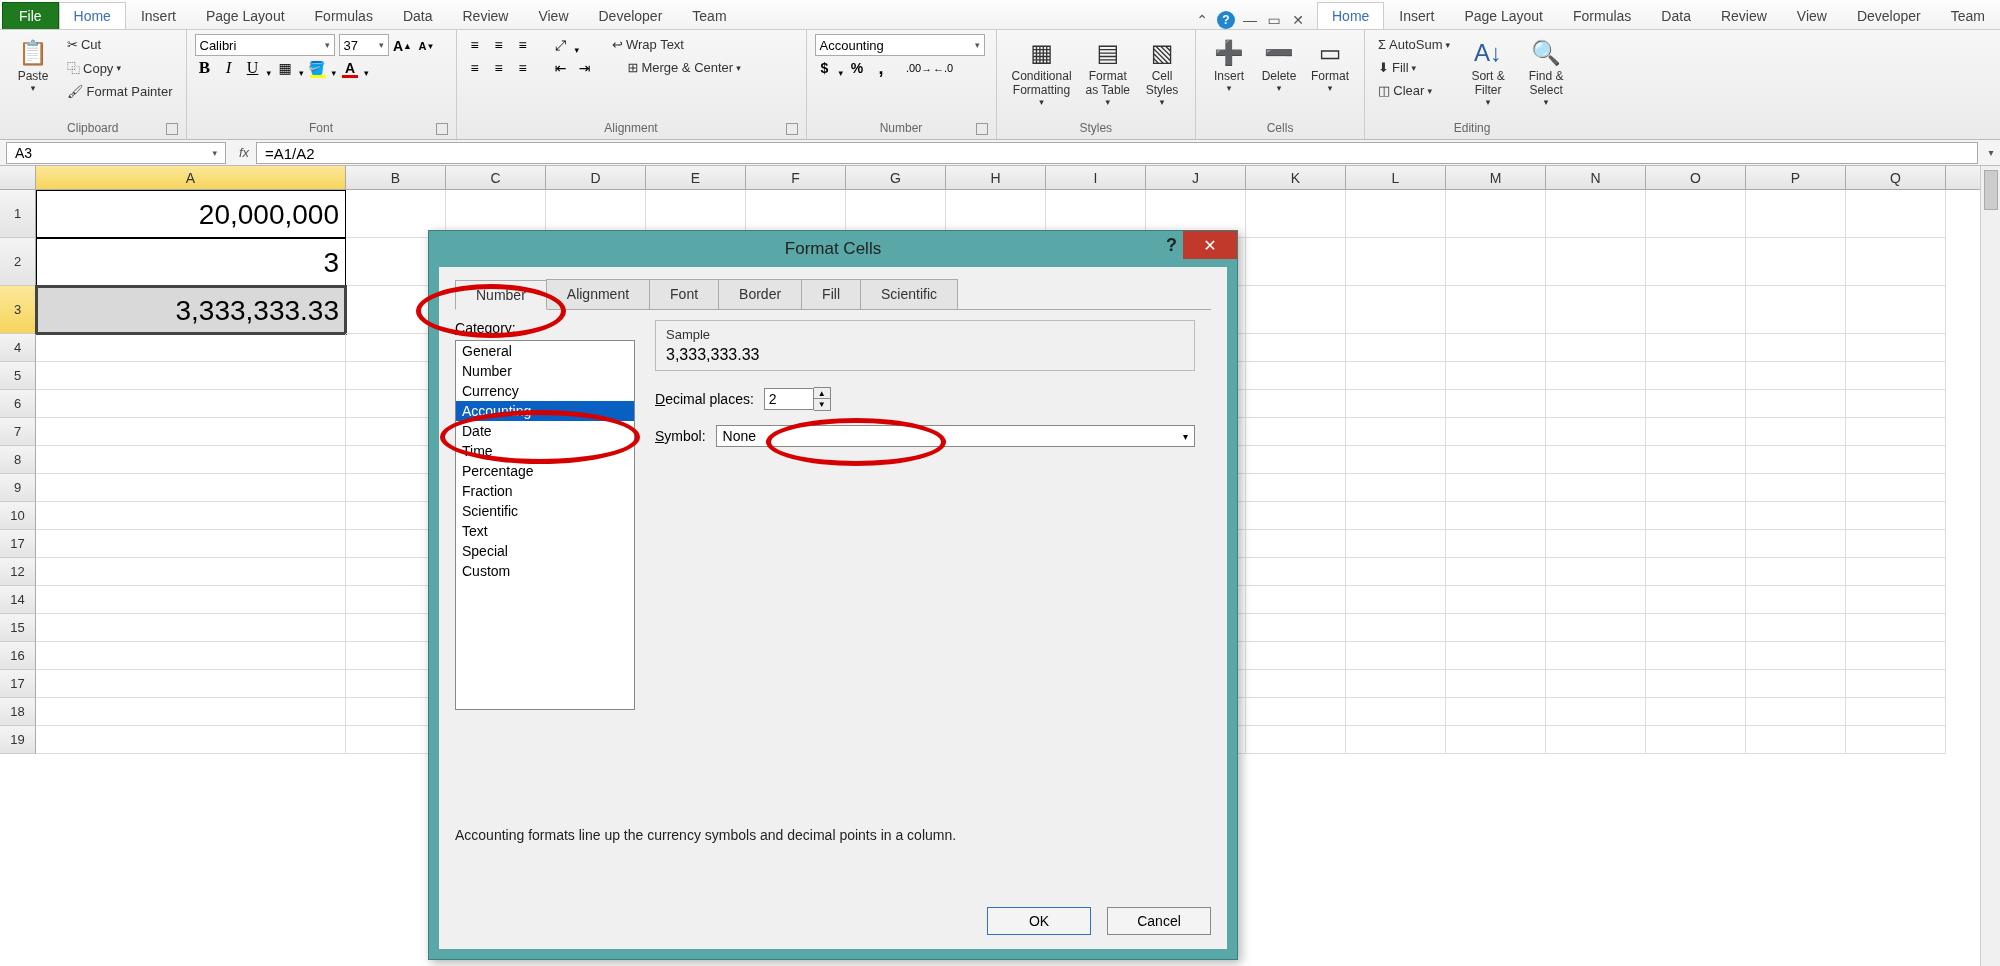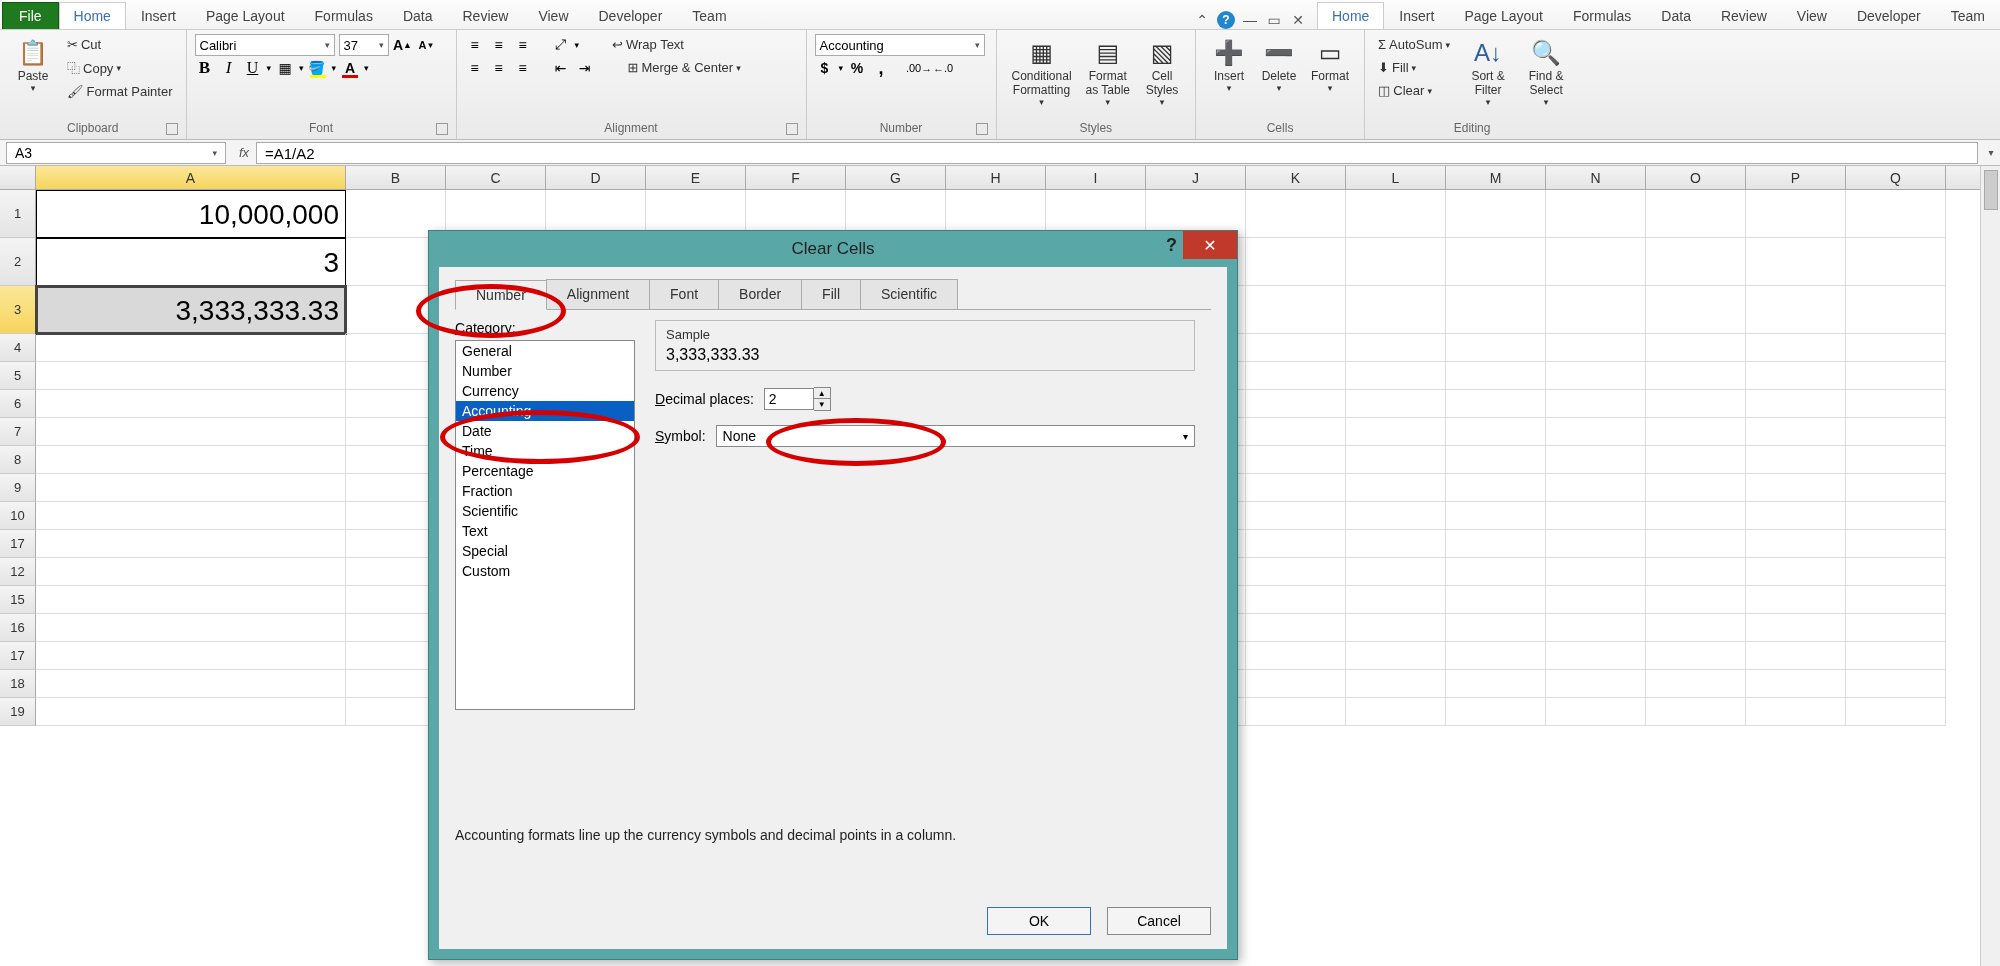--- a/index.html
+++ b/index.html
@@ -13,21 +13,21 @@
 .win-controls { margin-left: auto; display: flex; gap: 6px; padding-right: 10px; align-items: center; }
 .win-ctrl { width: 18px; height: 18px; font-size: 14px; color: #555; display:flex; align-items:center; justify-content:center; cursor:pointer; }
 .help-icon { width:18px; height:18px; border-radius:50%; background:#2185d0; color:#fff; font-size:12px; font-weight:bold; display:flex;align-items:center;justify-content:center;}
 
 
 .ribbon { height: 110px; background: linear-gradient(#f7f7f7,#eaeaea); border-bottom: 1px solid #bbb; display: flex; }
 .ribbon-group { border-right: 1px solid #ccc; padding: 4px 8px 2px 8px; display: flex; flex-direction: column; justify-content: space-between; }
 .ribbon-group-label { text-align: center; font-size: 12px; color: #666; padding: 2px 0; position: relative; }
 .dlg-launcher { position: absolute; right: 0; bottom: 2px; width: 12px; height: 12px; border: 1px solid #999; cursor:pointer; }
 .ribbon-rows { display: flex; flex-direction: column; gap: 2px; }
-.ribbon-row { display: flex; align-items: center; gap: 4px; }
+.ribbon-row { display: flex; align-items: flex-end; gap: 4px; }
 .rb-btn { padding: 2px 4px; font-size: 13px; color: #333; display: inline-flex; align-items: center; gap: 3px; cursor:pointer; border:1px solid transparent; }
 .big-btn { display:flex; flex-direction:column; align-items:center; font-size:12px; color:#333; padding:2px 6px; cursor:pointer; border:1px solid transparent; min-width:50px;}
 .big-icon { width:32px; height:32px; display:flex; align-items:center; justify-content:center; font-size:24px;}
 .font-combo { border:1px solid #aaa; background:#fff; padding:1px 4px; font-size:13px; height:22px; display:flex; align-items:center; justify-content:space-between; cursor:pointer;}
 .font-combo .arr { font-size:9px; color:#555; margin-left:4px;}
 .icon-box { width:20px; height:20px; display:inline-flex; align-items:center; justify-content:center; font-size:14px; cursor:pointer;}
 
 
 .formula-bar { height: 26px; border-bottom: 1px solid #bbb; display:flex; align-items:center; background:#f4f4f4;}
 .name-box { width: 220px; border:1px solid #aaa; background:#fff; margin:2px 6px; padding:2px 8px; font-size:14px; display:flex; align-items:center; justify-content:space-between;}
@@ -341,21 +341,21 @@
       <div class="col-h" style="width: 100px;">L</div>
       <div class="col-h" style="width: 100px;">M</div>
       <div class="col-h" style="width: 100px;">N</div>
       <div class="col-h" style="width: 100px;">O</div>
       <div class="col-h" style="width: 100px;">P</div>
       <div class="col-h" style="width: 100px;">Q</div>
     </div>
   <div class="rows" id="rows">
       <div class="row data-row">
         <div class="row-h">1</div>
-        <div class="cell boxed" style="width: 310px;">10,000,000</div>
+        <div class="cell boxed" style="width: 310px;">20,000,000</div>
         <div class="cell" style="width: 100px;"></div>
         <div class="cell" style="width: 100px;"></div>
         <div class="cell" style="width: 100px;"></div>
         <div class="cell" style="width: 100px;"></div>
         <div class="cell" style="width: 100px;"></div>
         <div class="cell" style="width: 100px;"></div>
         <div class="cell" style="width: 100px;"></div>
         <div class="cell" style="width: 100px;"></div>
         <div class="cell" style="width: 100px;"></div>
         <div class="cell" style="width: 100px;"></div>
@@ -580,20 +580,40 @@
         <div class="cell" style="width: 100px;"></div>
         <div class="cell" style="width: 100px;"></div>
         <div class="cell" style="width: 100px;"></div>
         <div class="cell" style="width: 100px;"></div>
         <div class="cell" style="width: 100px;"></div>
         <div class="cell" style="width: 100px;"></div>
         <div class="cell" style="width: 100px;"></div>
         <div class="cell" style="width: 100px;"></div>
       </div>
       <div class="row">
+        <div class="row-h">14</div>
+        <div class="cell" style="width: 310px;"></div>
+        <div class="cell" style="width: 100px;"></div>
+        <div class="cell" style="width: 100px;"></div>
+        <div class="cell" style="width: 100px;"></div>
+        <div class="cell" style="width: 100px;"></div>
+        <div class="cell" style="width: 100px;"></div>
+        <div class="cell" style="width: 100px;"></div>
+        <div class="cell" style="width: 100px;"></div>
+        <div class="cell" style="width: 100px;"></div>
+        <div class="cell" style="width: 100px;"></div>
+        <div class="cell" style="width: 100px;"></div>
+        <div class="cell" style="width: 100px;"></div>
+        <div class="cell" style="width: 100px;"></div>
+        <div class="cell" style="width: 100px;"></div>
+        <div class="cell" style="width: 100px;"></div>
+        <div class="cell" style="width: 100px;"></div>
+        <div class="cell" style="width: 100px;"></div>
+      </div>
+      <div class="row">
         <div class="row-h">15</div>
         <div class="cell" style="width: 310px;"></div>
         <div class="cell" style="width: 100px;"></div>
         <div class="cell" style="width: 100px;"></div>
         <div class="cell" style="width: 100px;"></div>
         <div class="cell" style="width: 100px;"></div>
         <div class="cell" style="width: 100px;"></div>
         <div class="cell" style="width: 100px;"></div>
         <div class="cell" style="width: 100px;"></div>
         <div class="cell" style="width: 100px;"></div>
@@ -687,21 +707,21 @@
         <div class="cell" style="width: 100px;"></div>
       </div>
     </div>
   <div class="scroll-y">
       <div class="scroll-thumb"></div>
     </div>
 </div>
 
 <div class="dialog">
   <div class="dlg-title">
-    <span>Clear Cells</span>
+    <span>Format Cells</span>
     <span class="dlg-help">?</span>
     <div class="dlg-close">✕</div>
   </div>
   <div class="dlg-body">
     <div class="dlg-tabs" id="dlg-tabs">
         <div class="dlg-tab active">Number</div>
         <div class="dlg-tab">Alignment</div>
         <div class="dlg-tab">Font</div>
         <div class="dlg-tab">Border</div>
         <div class="dlg-tab">Fill</div>

